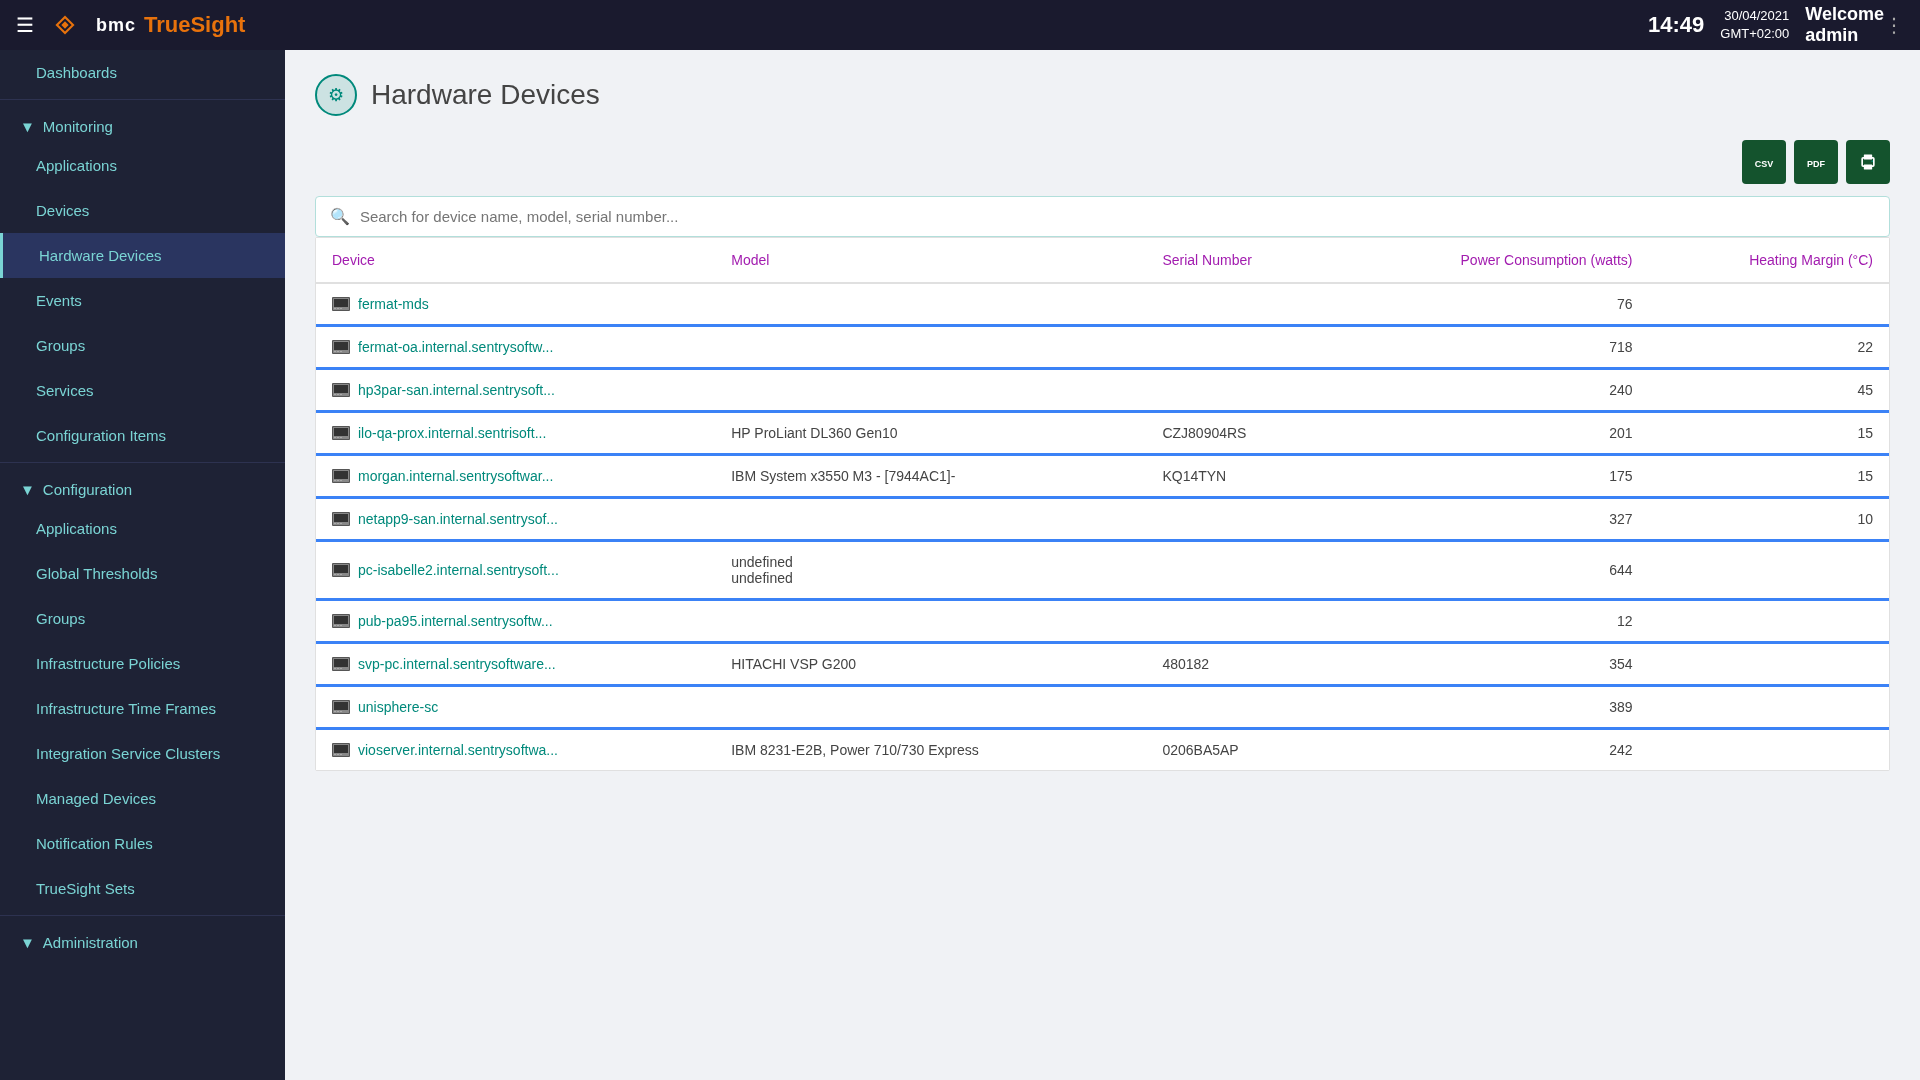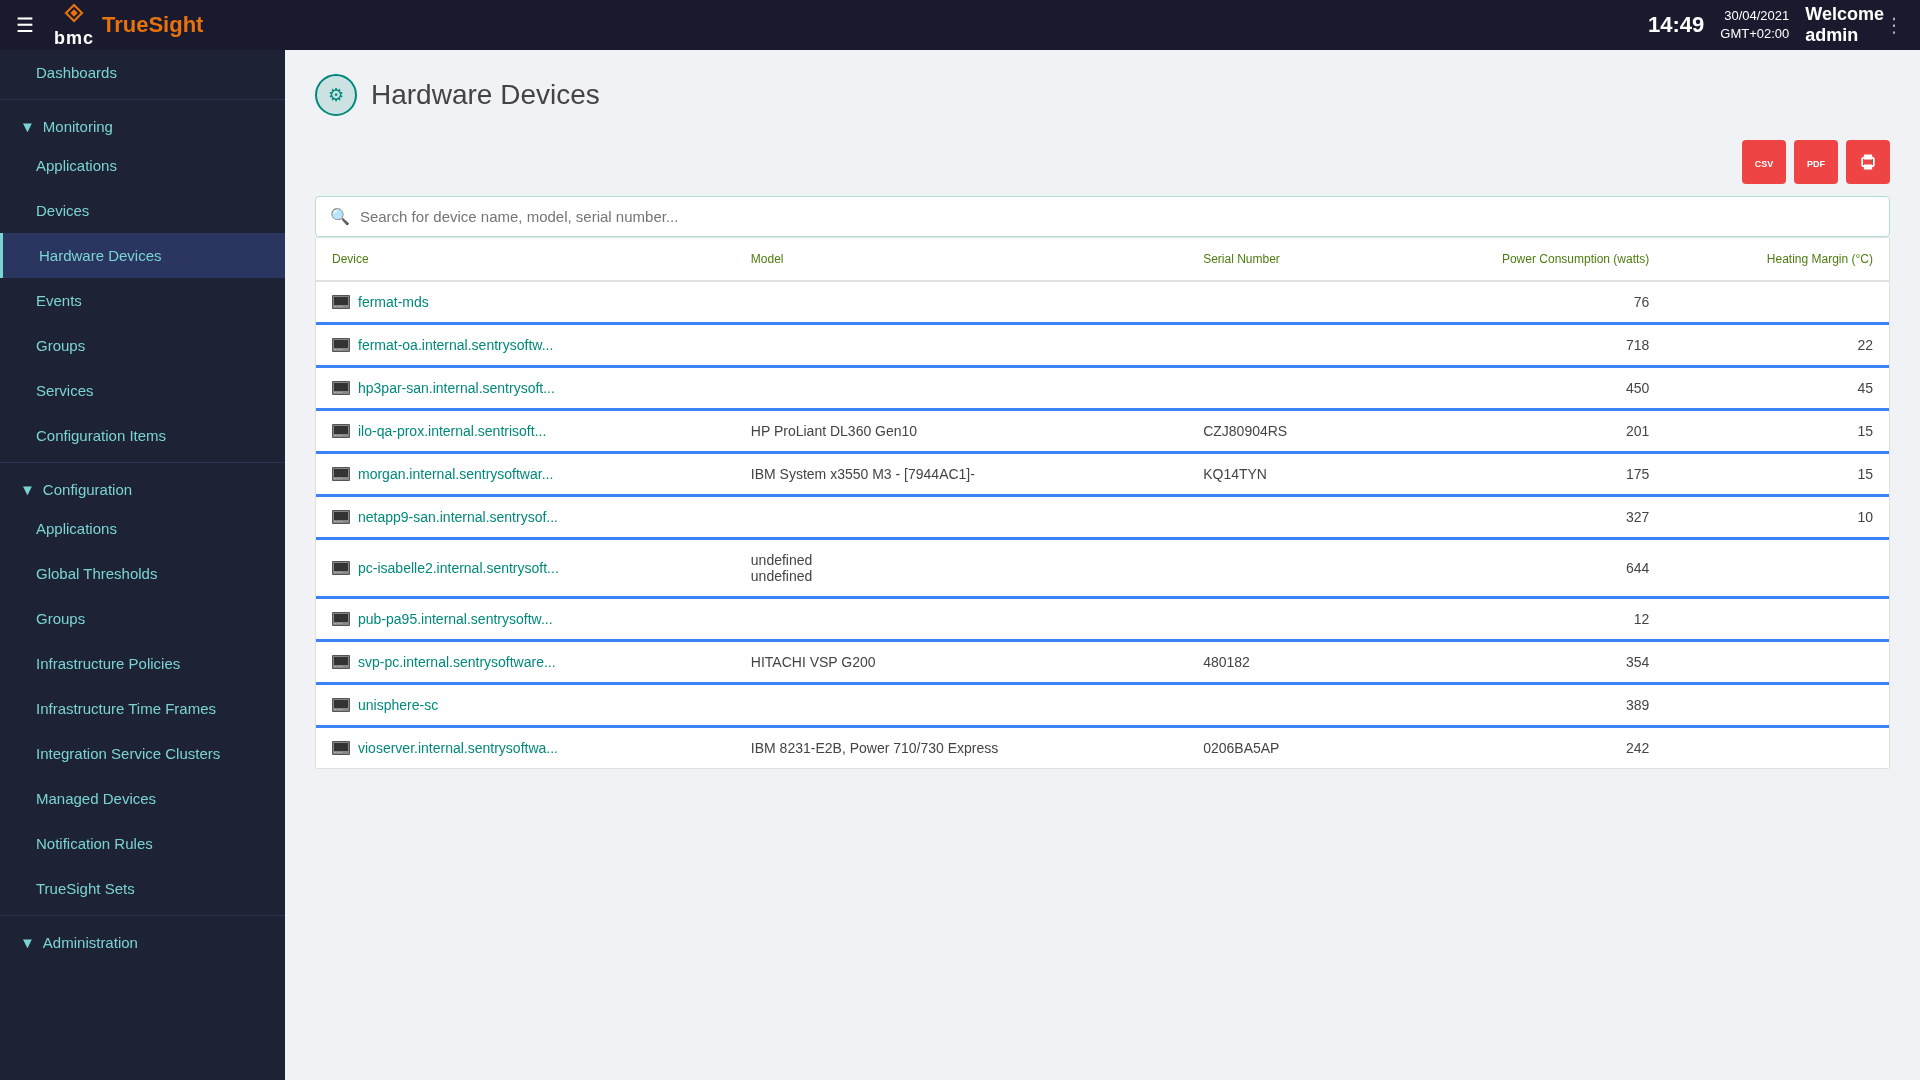--- a/index.html
+++ b/index.html
@@ -23,22 +23,21 @@
     }
     .topbar-logo {
       display: flex;
       align-items: center;
       gap: 8px;
       margin-right: 20px;
     }
     .bmc-logo {
       display: flex;
       align-items: center;
-      gap: 4px;
-      flex-direction: column;
+      gap: 20px;
     }
     .bmc-diamond {
       width: 22px;
       height: 22px;
     }
     .bmc-text {
       color: white;
       font-size: 18px;
       font-weight: bold;
       letter-spacing: 1px;
@@ -154,21 +153,21 @@
     
     .export-buttons {
       display: flex;
       gap: 8px;
       justify-content: flex-end;
       margin-bottom: 12px;
     }
     .export-btn {
       width: 44px;
       height: 44px;
-      background: #ef4444;
+      background: #14532d;
       color: white;
       border: none;
       border-radius: 4px;
       cursor: pointer;
       font-size: 12px;
       font-weight: bold;
       display: flex;
       align-items: center;
       justify-content: center;
     }
@@ -206,22 +205,22 @@
       margin-top: 0;
     }
     .table-wrapper {
       background: white;
       border: 1px solid #e0e0e0;
       border-radius: 2px;
     }
     .device-table th {
       padding: 14px 16px;
       text-align: left;
-      font-size: 12px;
-      color: #4d7c0f;
+      font-size: 14px;
+      color: #a21caf;
       font-weight: normal;
       border-bottom: 2px solid #e0e0e0;
       background: white;
     }
     .device-table th.right { text-align: right; }
     .device-table td {
       padding: 12px 16px;
       font-size: 14px;
       border-bottom: 3px solid #3b82f6;
       color: #444;
@@ -414,21 +413,21 @@
         <rect x="2" y="11" width="2" height="1" fill="#aaa"></rect>
         <rect x="5" y="11" width="2" height="1" fill="#aaa"></rect>
         <rect x="8" y="11" width="2" height="1" fill="#aaa"></rect>
       </svg>
     </span>
     hp3par-san.internal.sentrysoft...
   </span>
               </td>
               <td style="white-space: pre-line;"></td>
               <td></td>
-              <td class="right">450</td>
+              <td class="right">240</td>
               <td class="right">45</td>
             </tr>
             <tr>
               <td>
                 <span class="device-name">
     <span class="device-icon">
       <svg width="18" height="14" viewBox="0 0 18 14">
         <rect x="0" y="0" width="18" height="14" rx="1" fill="#555"></rect>
         <rect x="1" y="1" width="16" height="12" rx="0.5" fill="#888"></rect>
         <rect x="2" y="2" width="14" height="8" fill="#333"></rect>

